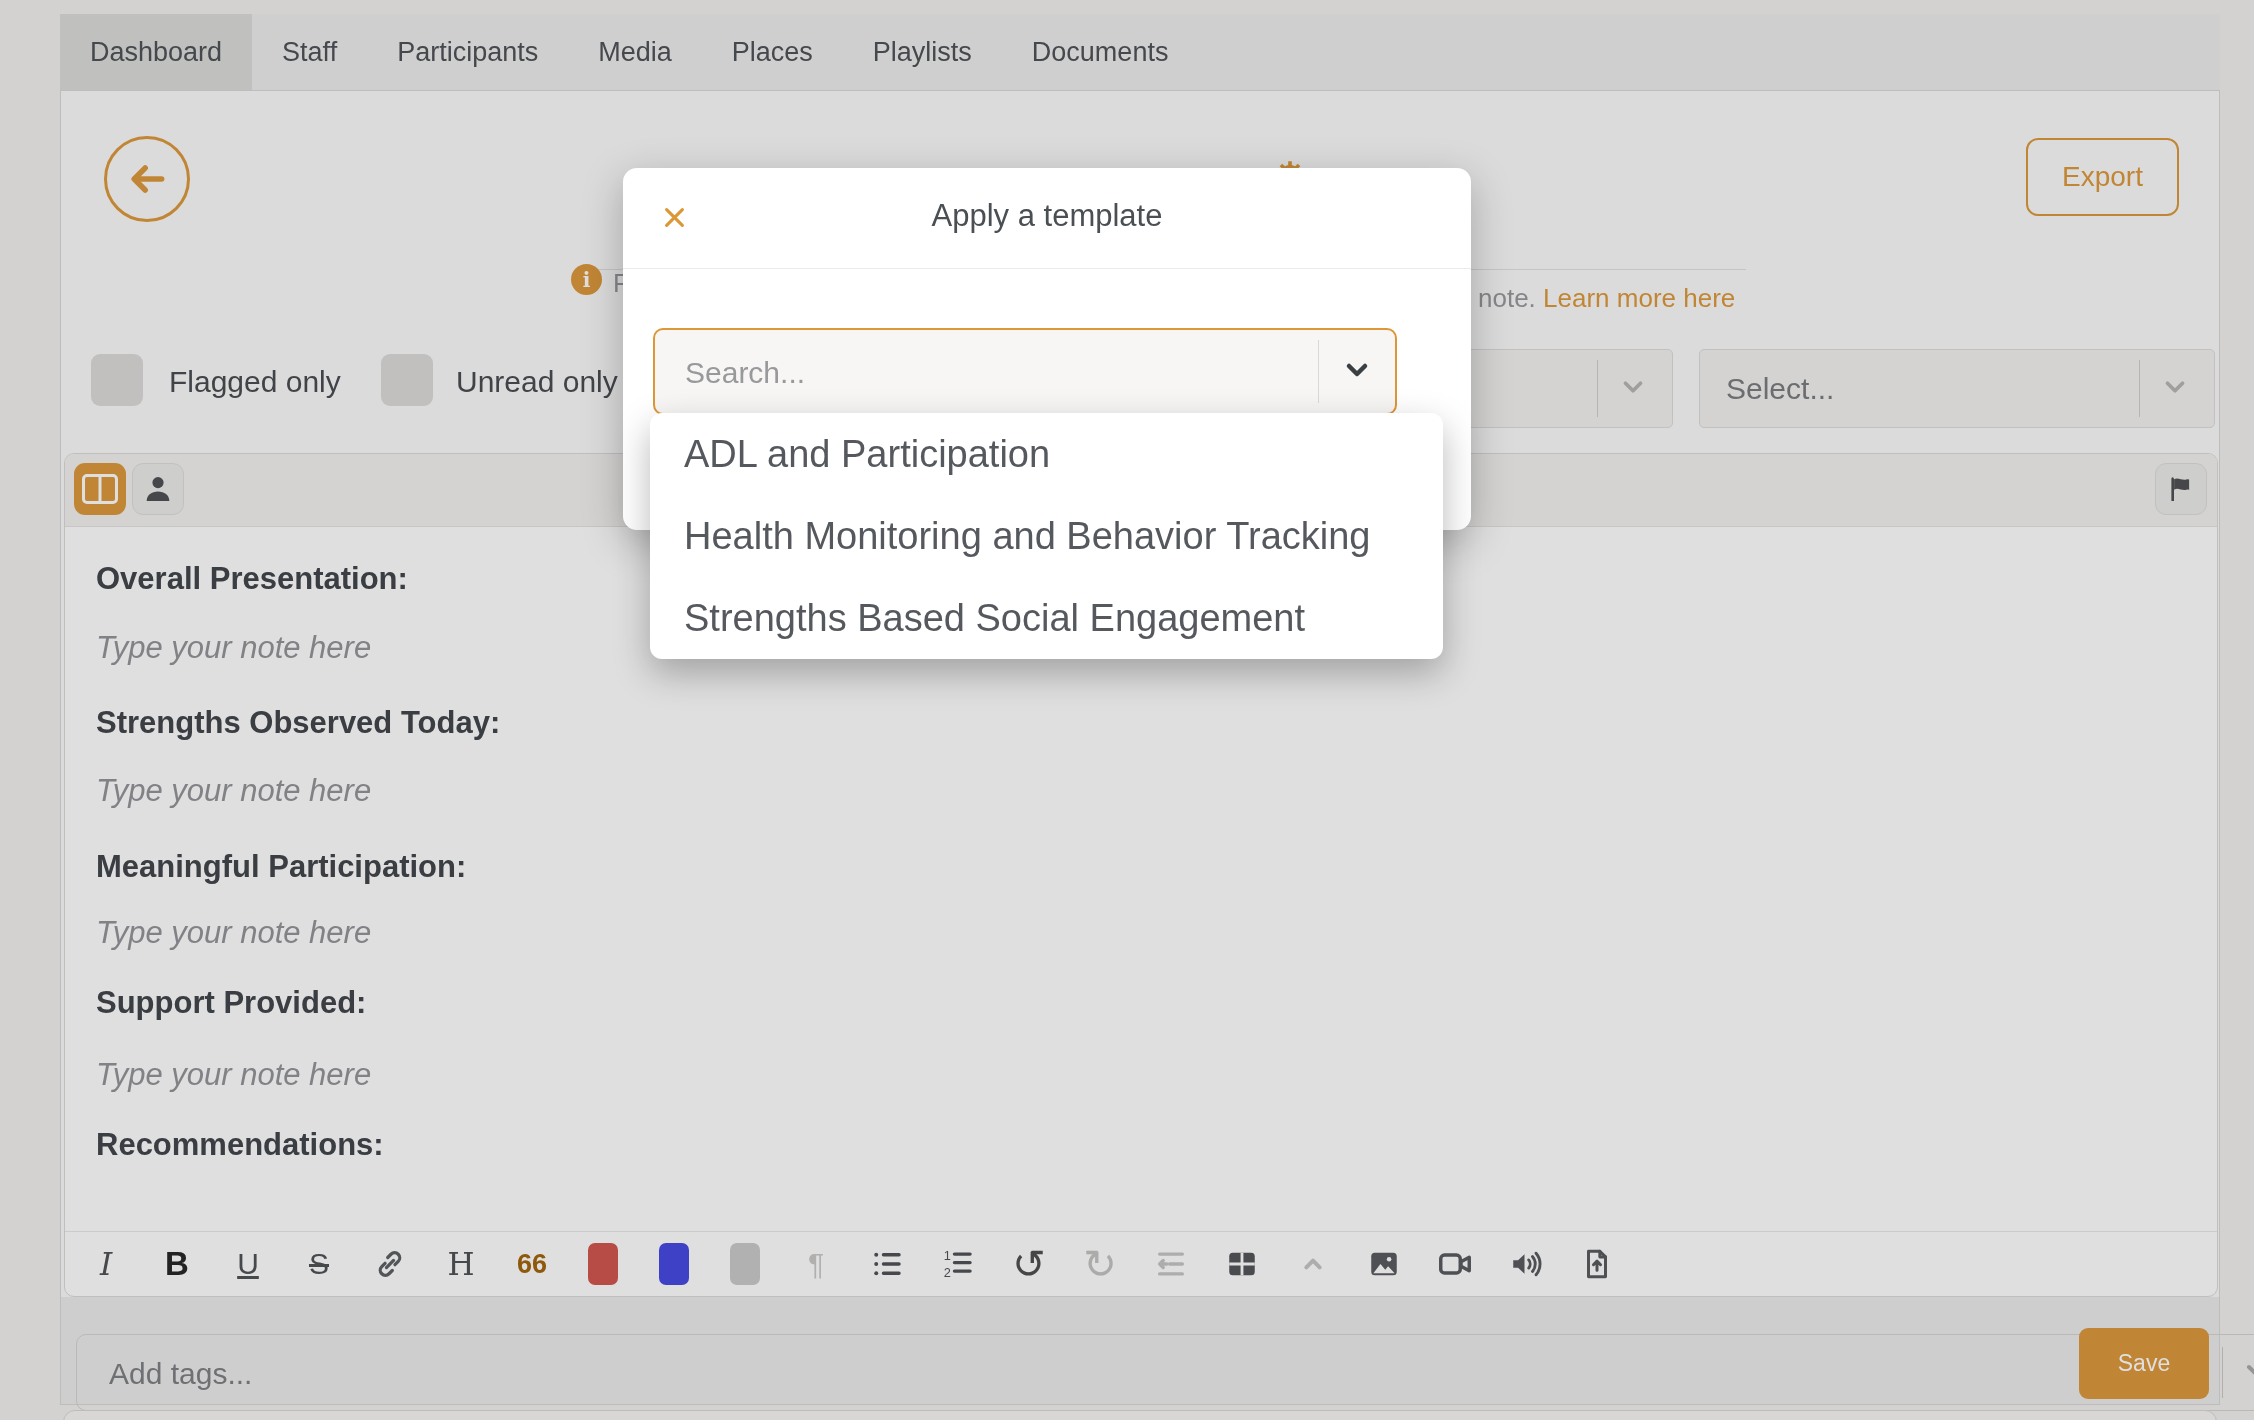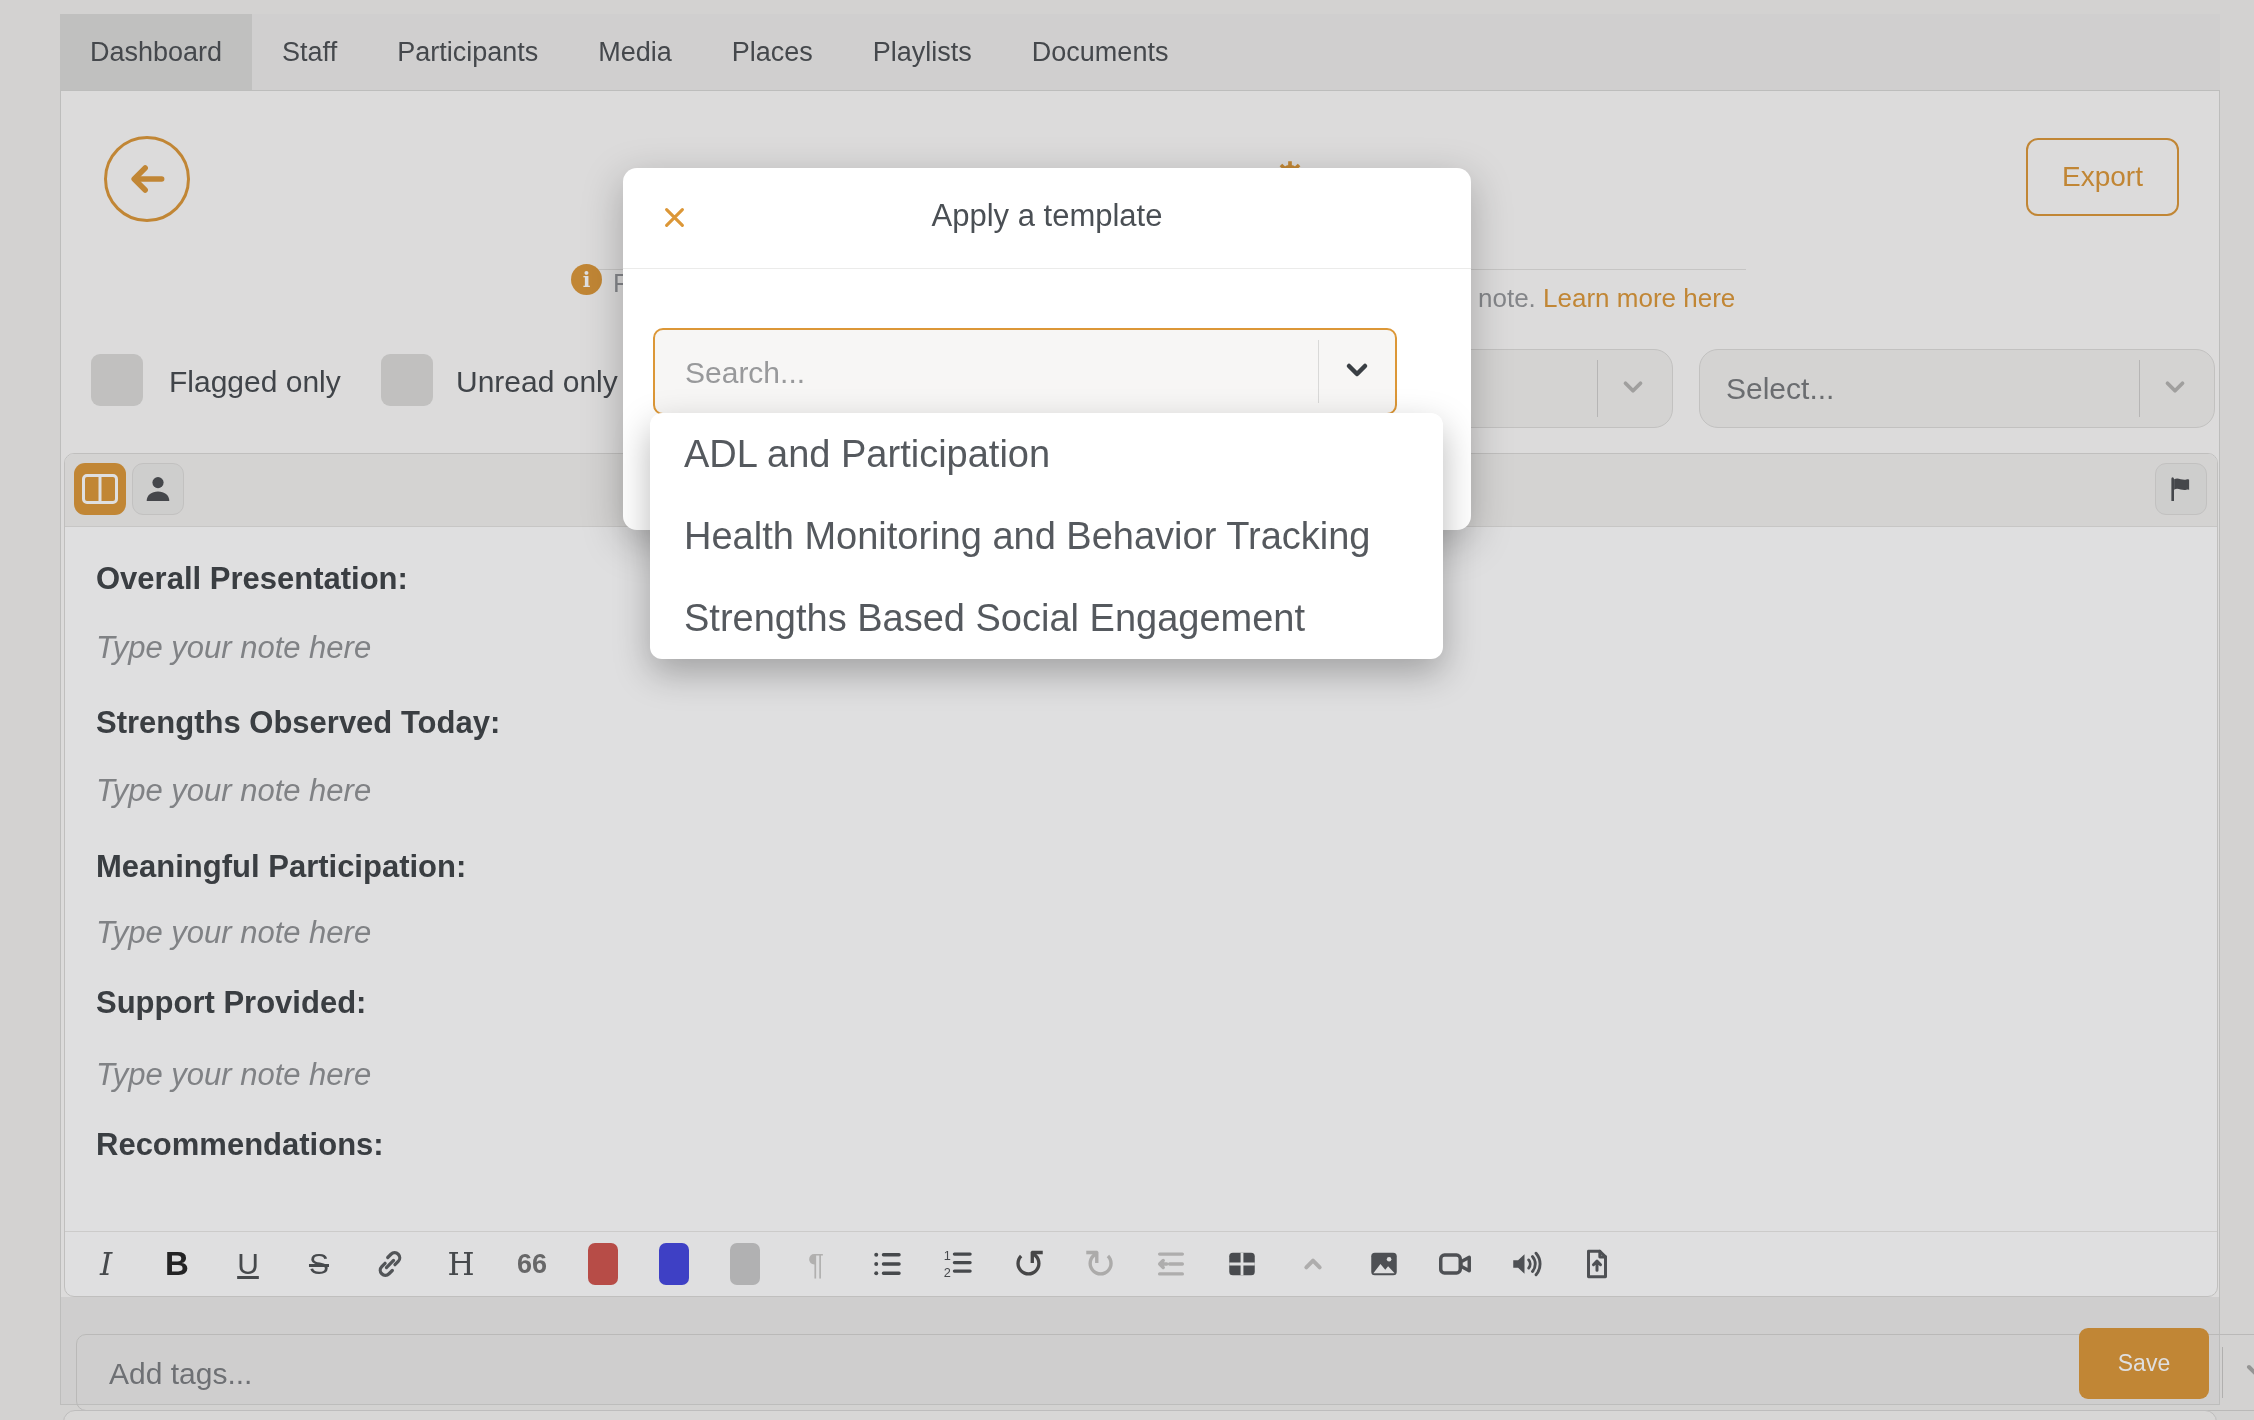--- a/index.html
+++ b/index.html
@@ -26,21 +26,21 @@
   .gear-behind{position:absolute;left:1212px;top:66px;color:var(--accent);}
   .behind-divider{position:absolute;left:515px;top:178px;width:1170px;height:1px;background:rgba(0,0,0,0.10);}
   .info-icon{position:absolute;left:510px;top:173px;width:31px;height:31px;border-radius:50%;
     background:var(--accent);color:#fff;display:flex;align-items:center;justify-content:center;
     font-family:"DejaVu Serif",serif;font-weight:bold;font-size:20px;}
   .frag{position:absolute;top:177px;font-size:26px;color:#95979a;white-space:nowrap;}
   .frag .lnk{color:var(--accent);}
   
   .cbx{position:absolute;top:263px;width:52px;height:52px;border-radius:9px;background:#dcdbd9;}
   .cbx-label{position:absolute;top:274px;font-size:30px;color:#45494e;white-space:nowrap;}
-  .sel{position:absolute;top:258px;height:79px;border:1px solid #dddcda;border-radius:19px;
+  .sel{position:absolute;top:258px;height:79px;border:1px solid #dddcda;border-radius:5px;
     background:#f2f1ef;box-sizing:border-box;}
   .sel .sel-text{position:absolute;left:26px;top:50%;transform:translateY(-50%);font-size:30px;color:#77797c;}
   .sel .sel-div{position:absolute;right:74px;top:10px;bottom:10px;width:1px;background:#cfcecd;}
   .sel .sel-chev{position:absolute;right:24px;top:50%;transform:translateY(-50%);color:#b5b4b2;}
   
   .editor{position:absolute;left:3px;top:362px;width:2154px;height:844px;background:#ffffff;
     border:1px solid #dbdad8;border-radius:10px;box-sizing:border-box;overflow:hidden;}
   .editor-head{position:absolute;left:0;right:0;top:0;height:72px;background:#f2f1ef;border-bottom:1px solid #e3e2e0;}
   .viewbtn{position:absolute;top:9px;width:52px;height:52px;border-radius:11px;display:flex;
     align-items:center;justify-content:center;box-sizing:border-box;}
@@ -201,21 +201,21 @@
           <svg width="34" height="34" viewBox="0 0 24 24" fill="none" stroke="#5a5d60" stroke-width="2.3" stroke-linecap="round">
               <path d="M9.5 14.5l5-5"></path>
               <path d="M8.5 11.5l-2.3 2.3a3.6 3.6 0 0 0 5.1 5.1l2.3-2.3"></path>
               <path d="M15.5 12.5l2.3-2.3a3.6 3.6 0 0 0-5.1-5.1l-2.3 2.3"></path>
             </svg>
         </div>
         <div class="tbtn">
             <span class="g-serif" style="font-size:31px;color:#4c4f52;">H</span>
           </div>
         <div class="tbtn">
-            <span style="font-size:27px;font-weight:bold;color:#737373;">66</span>
+            <span style="font-size:27px;font-weight:bold;color:#a16207;">66</span>
           </div>
         <div class="tbtn">
             <div class="swatch" style="background:var(--swatch-red);"></div>
           </div>
         <div class="tbtn">
             <div class="swatch" style="background:var(--swatch-blue);"></div>
           </div>
         <div class="tbtn">
             <div class="swatch" style="background:var(--swatch-gray);"></div>
           </div>

